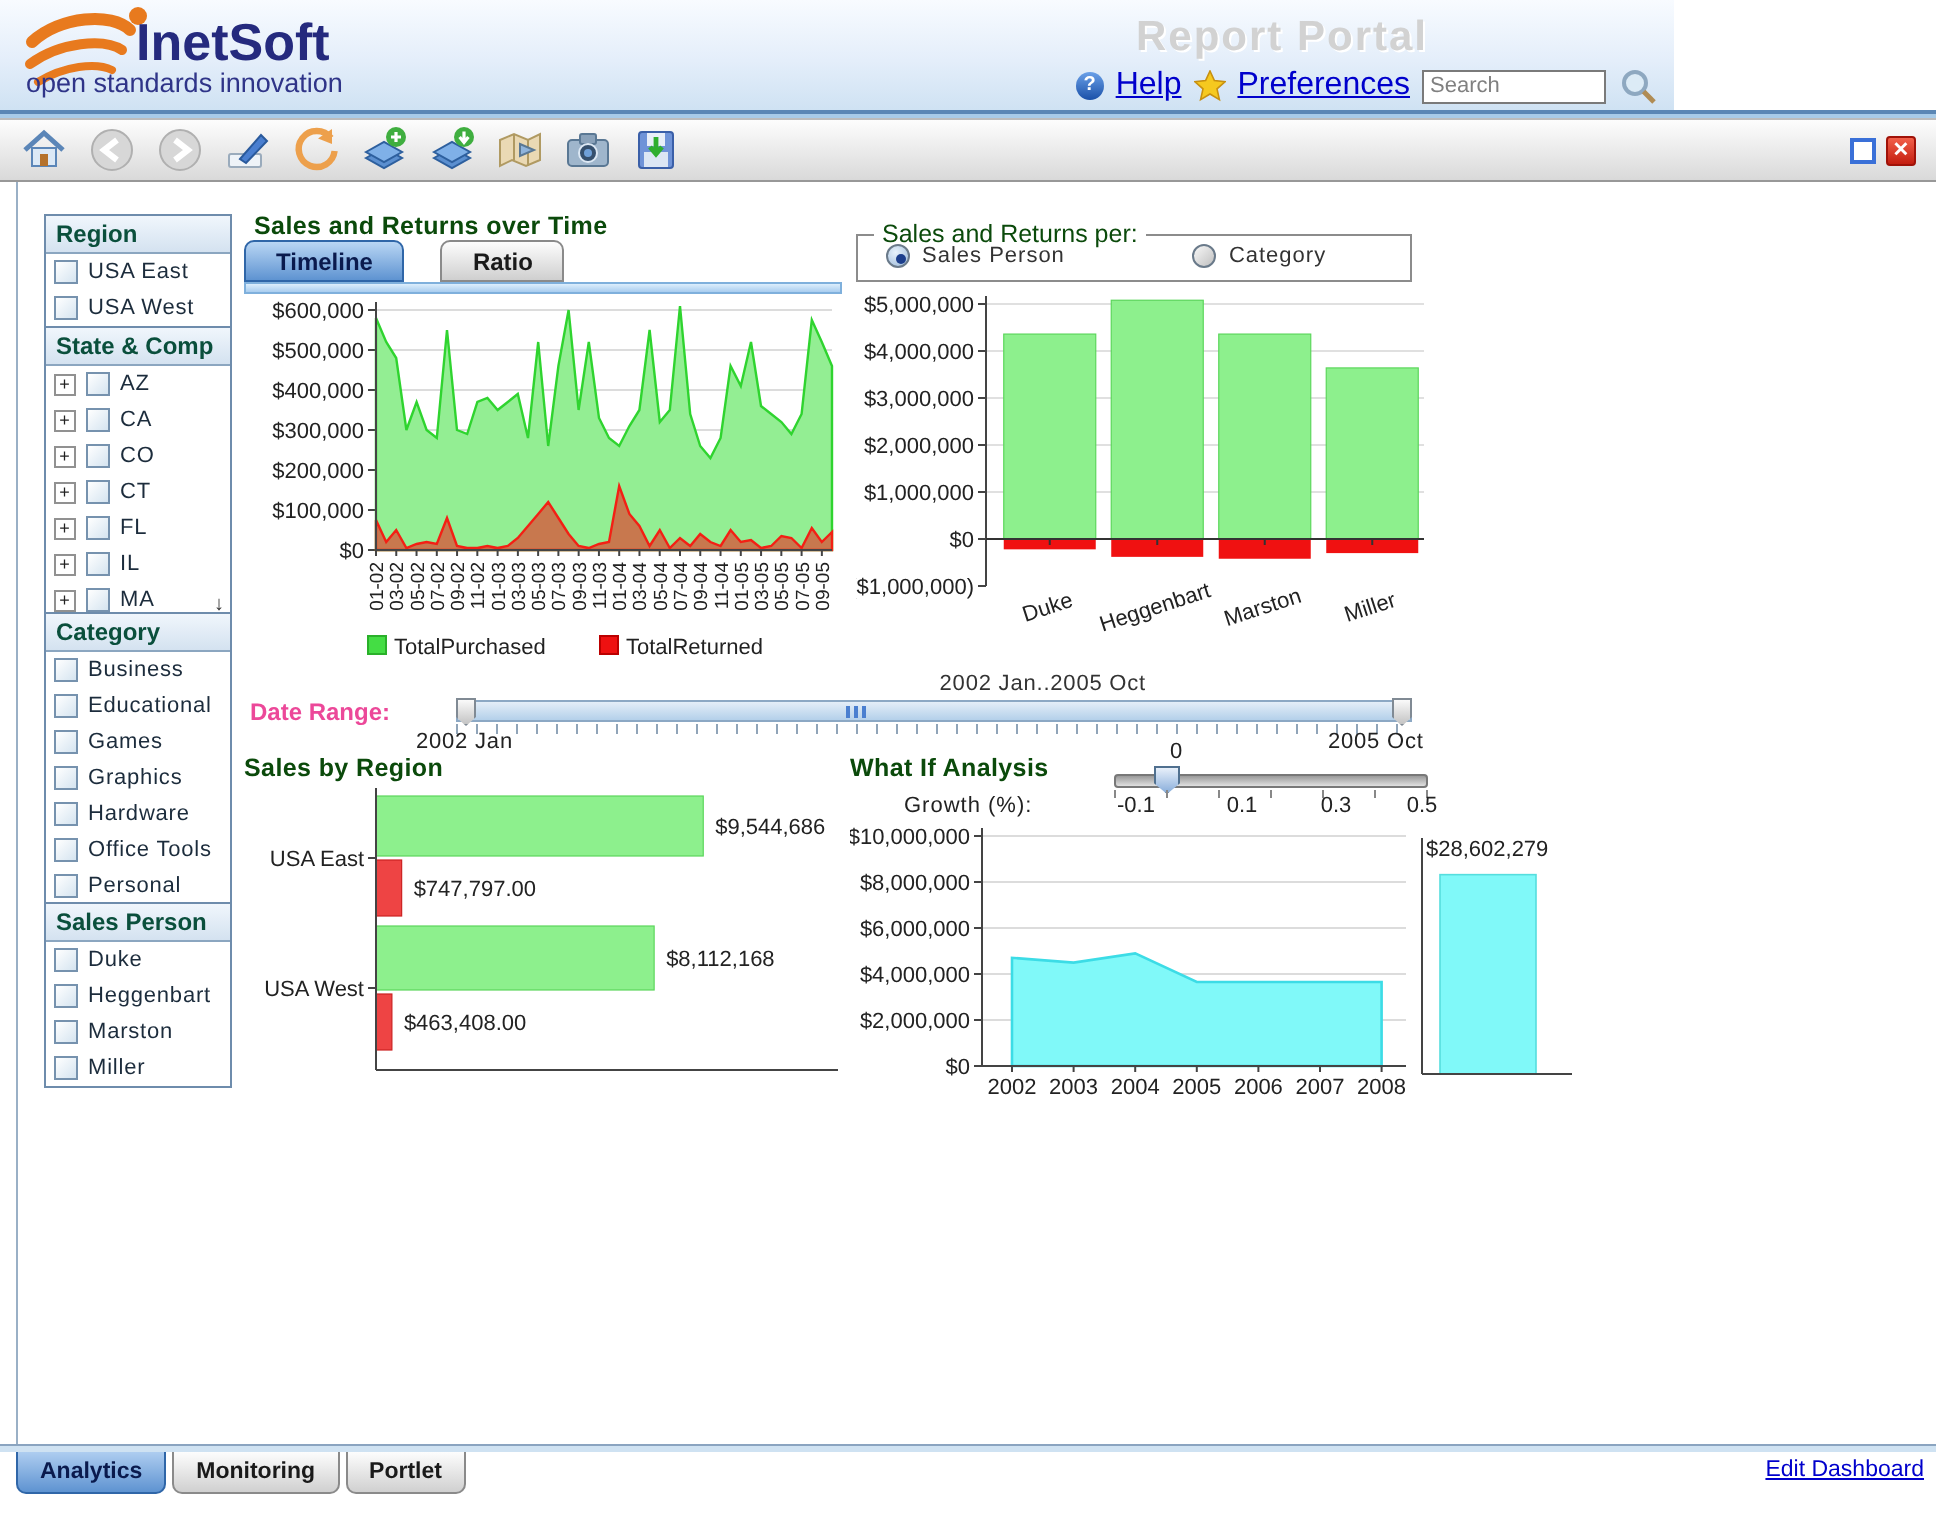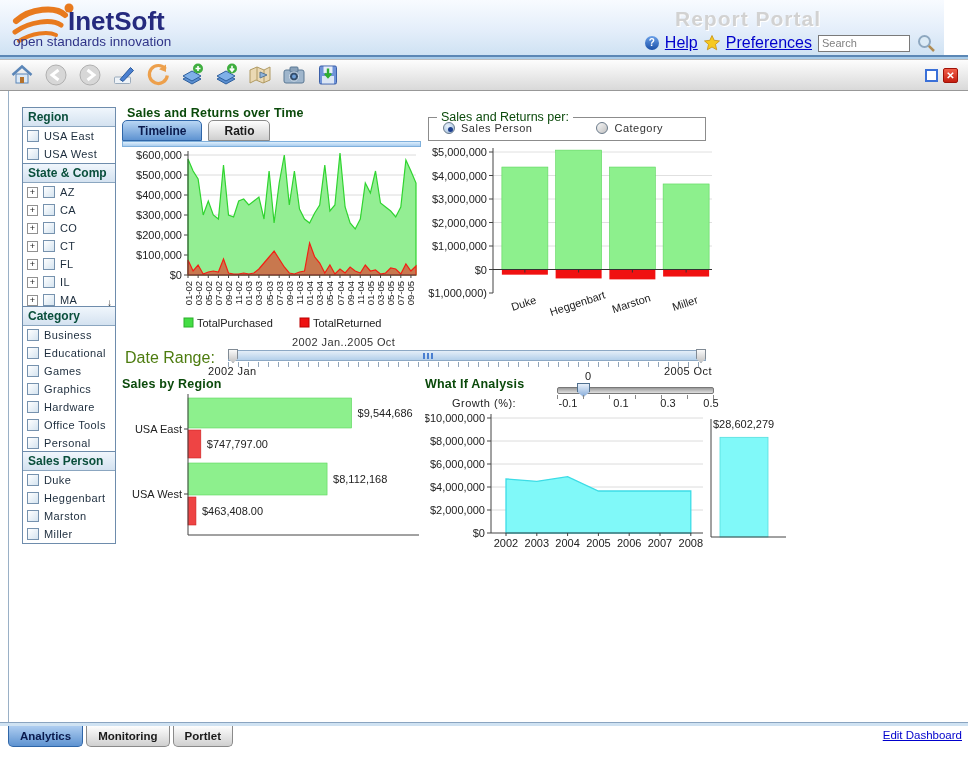--- a/index.html
+++ b/index.html
@@ -1,21 +1,21 @@
 <!DOCTYPE html>
 <html><head>
 <meta charset="utf-8">
 <style>
 *{margin:0;padding:0;box-sizing:border-box}
 html,body{width:968px;height:758px}
 body{font-family:"Liberation Sans",sans-serif;background:#fff;position:relative;overflow:hidden}
 #app{position:absolute;left:0;top:0;width:968px;height:758px;background:#fff}
 
 
-#banner{position:absolute;left:0;top:0;width:944px;height:55px;background:linear-gradient(180deg,#f8fbff 0%,#e4eefa 55%,#cfe2f3 100%)}
+#banner{position:absolute;left:0;top:0;width:837px;height:55px;background:linear-gradient(180deg,#f8fbff 0%,#e4eefa 55%,#cfe2f3 100%)}
 #banner-strip{position:absolute;left:0;top:55px;width:968px;height:4px;background:linear-gradient(180deg,#5b87b5 0 2px,#a8cbe8 2px 4px)}
 #logo-swirl{position:absolute;left:10px;top:2px}
 #brand{position:absolute;left:68px;top:6px;font-size:26px;font-weight:bold;color:#252a7e}
 #tagline{position:absolute;left:13px;top:34px;font-size:13.5px;color:#2f3488}
 #portal-title{position:absolute;right:123px;top:7px;font-size:21px;font-weight:bold;color:#d2d2d2;letter-spacing:1px;text-shadow:1px 1px 0 #fff}
 #nav-tabs{position:absolute;left:221px;top:33px;display:flex;gap:3px;align-items:flex-end}
 .ptab{height:22px;line-height:21px;padding:0 12px;font-size:12px;font-weight:bold;color:#1a1a1a;background:linear-gradient(#fdfdfd,#d2d2d2);border:1px solid #8a8a8a;border-bottom:none;border-radius:5px 5px 0 0;cursor:pointer}
 .ptab.active{background:linear-gradient(#b9d6f4,#5e93d1);border-color:#2f66a8;color:#0a1a4d}
 #header-right{position:absolute;right:8px;top:33px;display:flex;align-items:center;gap:6px}
 .hlink{font-size:16px;color:#0000cc;text-decoration:underline;cursor:pointer}
@@ -41,21 +41,21 @@
 #panel-region{top:107px}
 #panel-state{top:163px}
 #panel-category{top:306px}
 #panel-sales{top:451px}
 #state-scroll{position:absolute;right:3px;bottom:1px;font-size:10px;color:#333}
 
 
 .sect-title{position:absolute;font-size:12.5px;font-weight:bold;color:#0b4a0b;letter-spacing:.2px}
 
 
-#tl-tabs{position:absolute;left:122px;top:120px;display:flex;gap:6px;}
+#tl-tabs{position:absolute;left:122px;top:120px;display:flex;gap:18px;}
 .ctab{height:21px;line-height:20px;padding:0 15px;font-weight:bold;font-size:12px;border:1px solid #8a8a8a;background:linear-gradient(#fdfdfd,#cfcfcf);color:#1a1a1a;border-radius:5px 5px 0 0;cursor:pointer}
 .ctab.active{background:linear-gradient(#b9d6f4,#5e93d1);border-color:#2f66a8;color:#0a1a4d}
 #tl-bar{position:absolute;left:122px;top:141px;width:299px;height:6px;background:linear-gradient(#ddeefc,#a9cdef);border:1px solid #7fb0dc}
 
 
 svg text{font-family:"Liberation Sans",sans-serif;fill:#222}
 .chart{position:absolute}
 #timeline-chart{left:122px;top:147px}
 #pp-chart{left:428px;top:142px}
 #sr-chart{left:122px;top:391px}
@@ -66,22 +66,22 @@
 #pp-fieldset{position:absolute;left:428px;top:110px;width:278px;height:31px;border:1px solid #8c8c8c;background:transparent}
 #pp-fieldset legend{margin-left:8px;padding:0 4px;font-weight:normal;font-size:12.5px;color:#0b4a0b}
 #pp-radios{display:flex;align-items:center;padding-left:14px;gap:6px;margin-top:-2px}
 .radio{width:12px;height:12px;border-radius:50%;border:1px solid #6a7a8a;background:linear-gradient(135deg,#f8f8f8,#c0c0c0);position:relative;flex:none;cursor:pointer}
 .radio.sel{background:radial-gradient(circle at 38% 32%,#e8f2fc,#9ab8d8)}
 .radio.sel::after{content:"";position:absolute;left:3.5px;top:3.5px;width:5px;height:5px;border-radius:50%;background:#1c3e8c}
 .rlabel{font-size:11px;color:#333;letter-spacing:.5px}
 #cat-radio{margin-left:58px}
 
 
-#dr-label{position:absolute;left:125px;top:349px;font-size:16px;font-weight:normal;color:#4d7c0f}
-#dr-range-label{position:absolute;left:292px;top:336px;width:260px;text-align:left;font-size:11px;color:#333;letter-spacing:.4px}
+#dr-label{position:absolute;left:125px;top:349px;font-size:12px;font-weight:bold;color:#ec4899}
+#dr-range-label{position:absolute;left:313px;top:336px;width:260px;text-align:right;font-size:11px;color:#333;letter-spacing:.4px}
 #dr-track{position:absolute;left:228px;top:350px;width:478px;height:11px;background:linear-gradient(#e4eef8,#b4d0ea);border:1px solid #8ca8c4}
 .dr-handle{position:absolute;top:-2px;width:10px;height:14px;background:linear-gradient(#fafafa,#c4c4c4);border:1px solid #808a94;clip-path:polygon(0 0,100% 0,100% 68%,50% 100%,0 68%);cursor:pointer}
 .dr-left{left:-1px}.dr-right{right:-1px}
 #dr-grip{position:absolute;left:194px;top:2px;width:12px;height:6px;background:repeating-linear-gradient(90deg,#4a7fd0 0 2px,transparent 2px 4px);cursor:grab}
 #dr-ticks{position:absolute;left:228px;top:362px;width:478px;height:5px;background:repeating-linear-gradient(90deg,#90a4b8 0 1px,transparent 1px 10px)}
 #dr-start{position:absolute;left:208px;top:365px;font-size:11px;color:#222;letter-spacing:.4px}
 #dr-end{position:absolute;left:664px;top:365px;font-size:11px;color:#222;letter-spacing:.4px}
 
 
 #wi-value{position:absolute;left:585px;top:370px;font-size:11px;color:#222}

